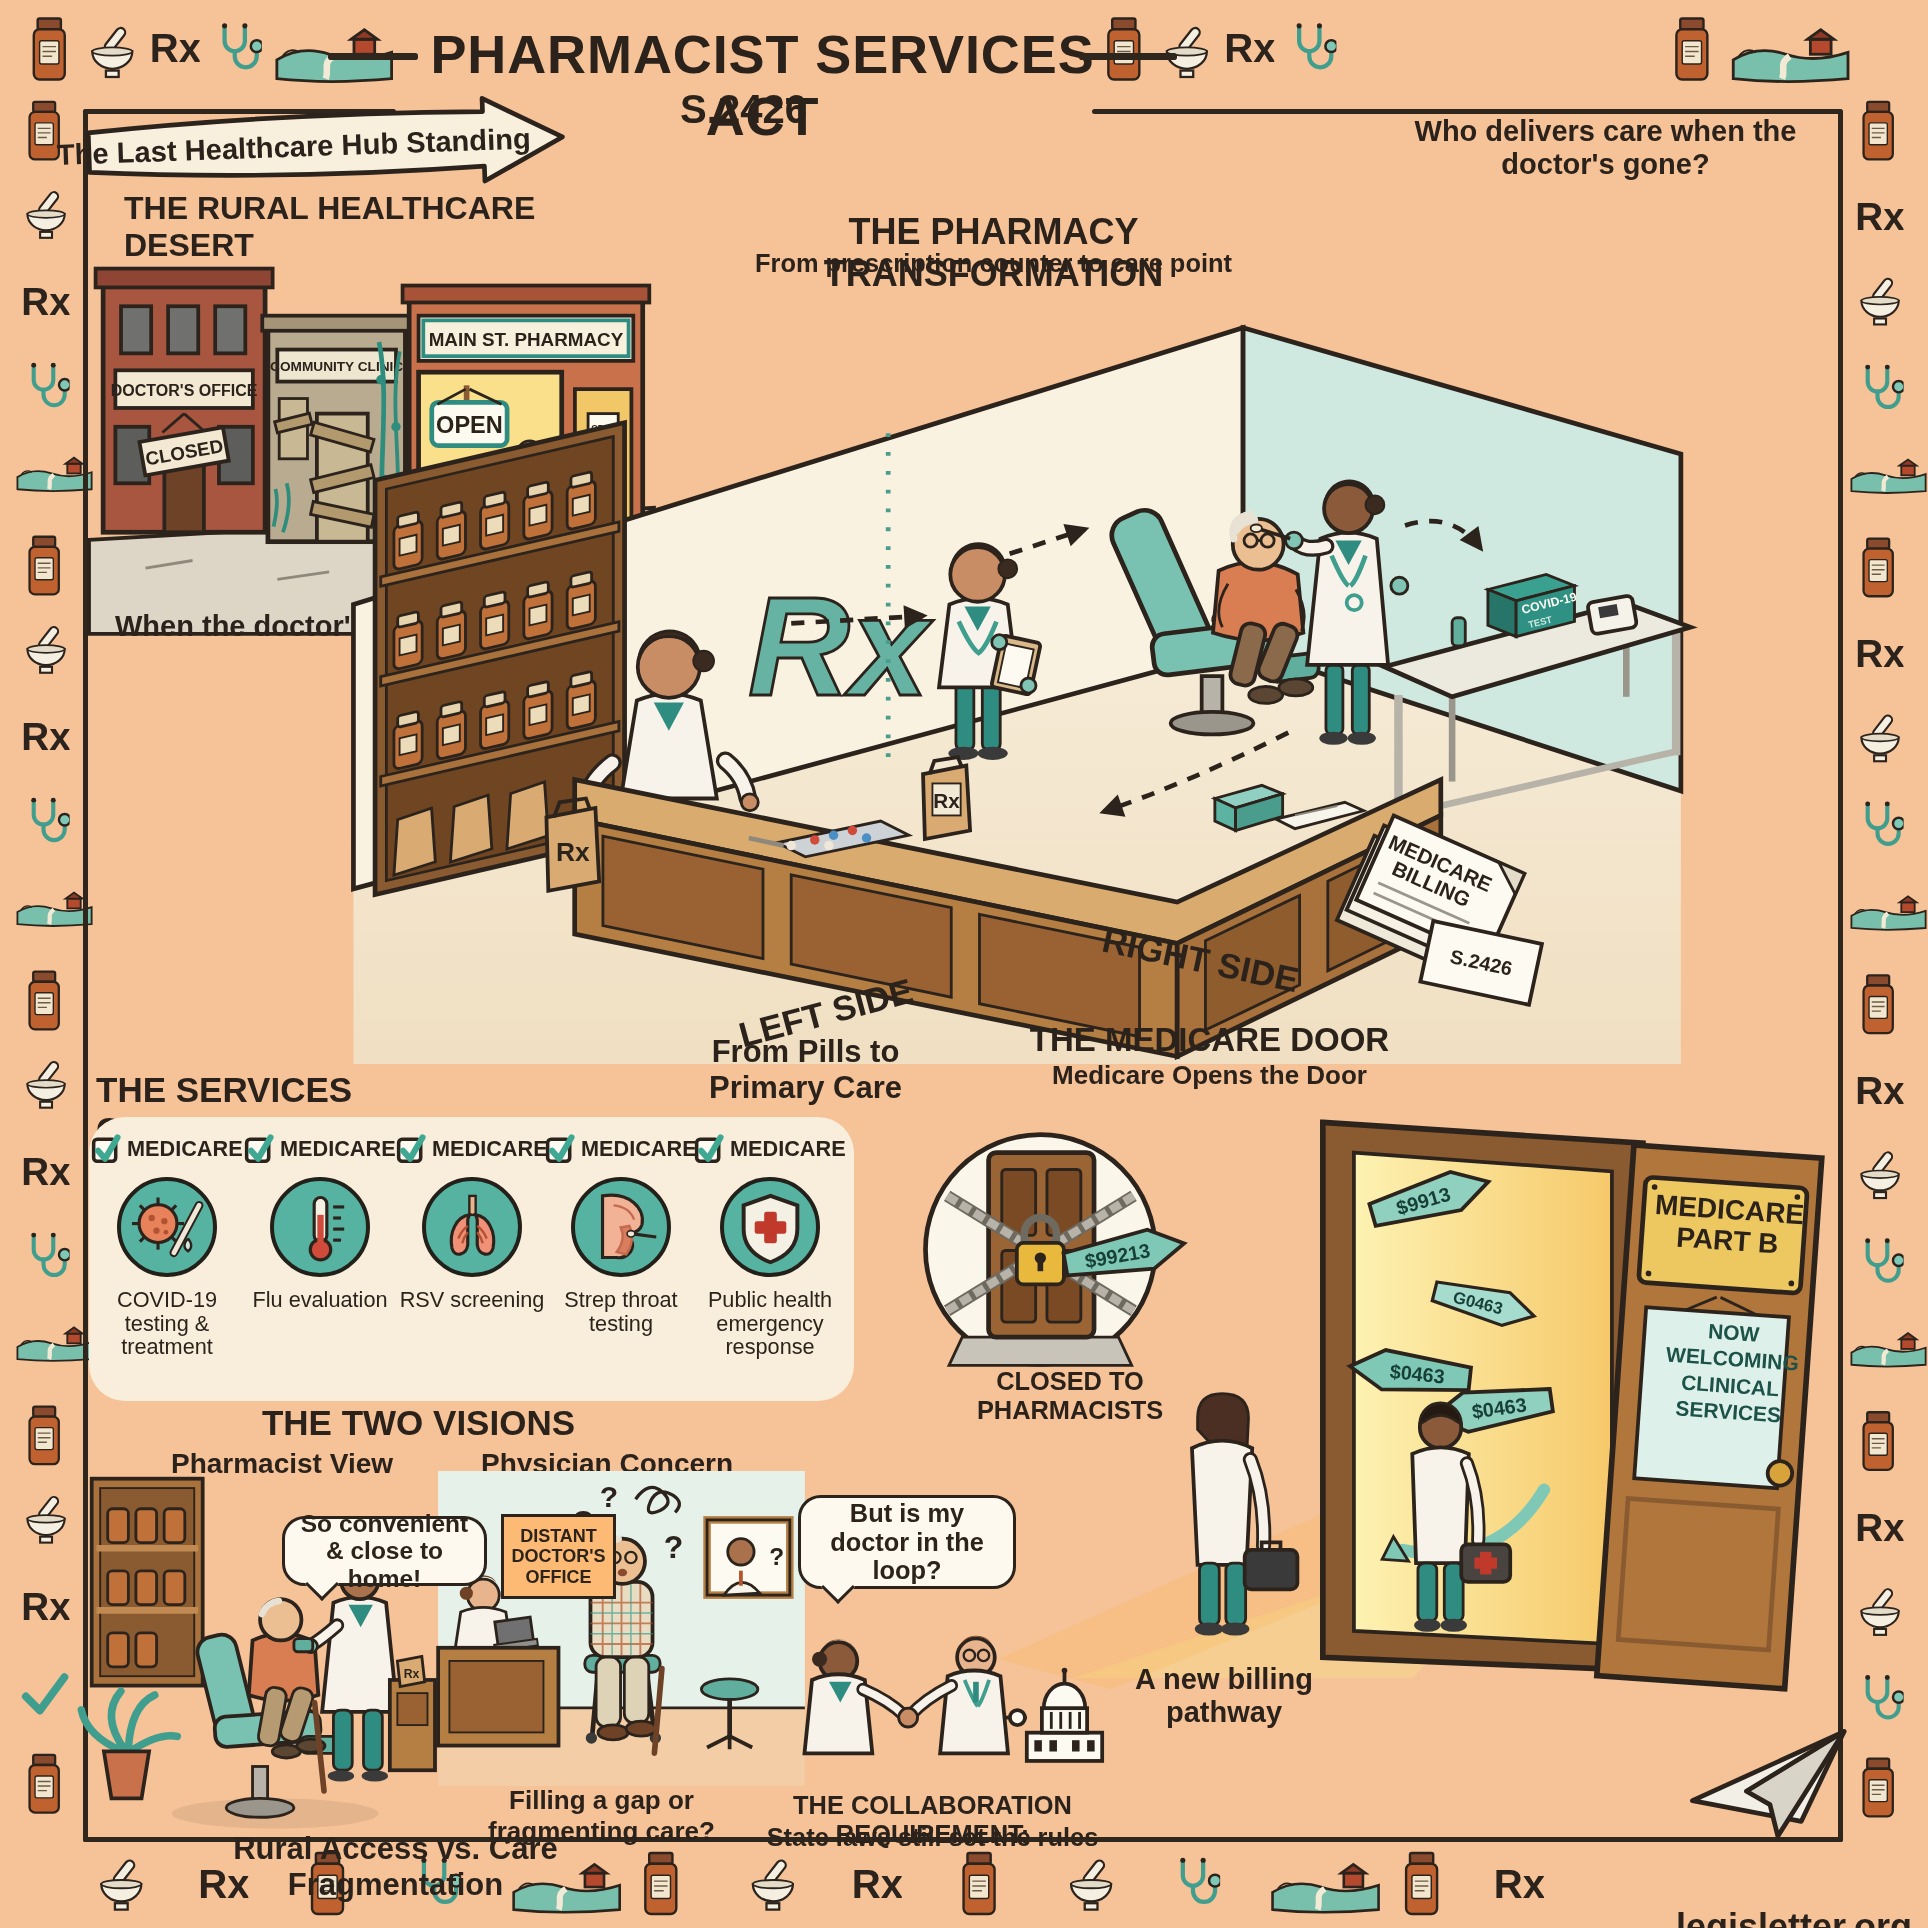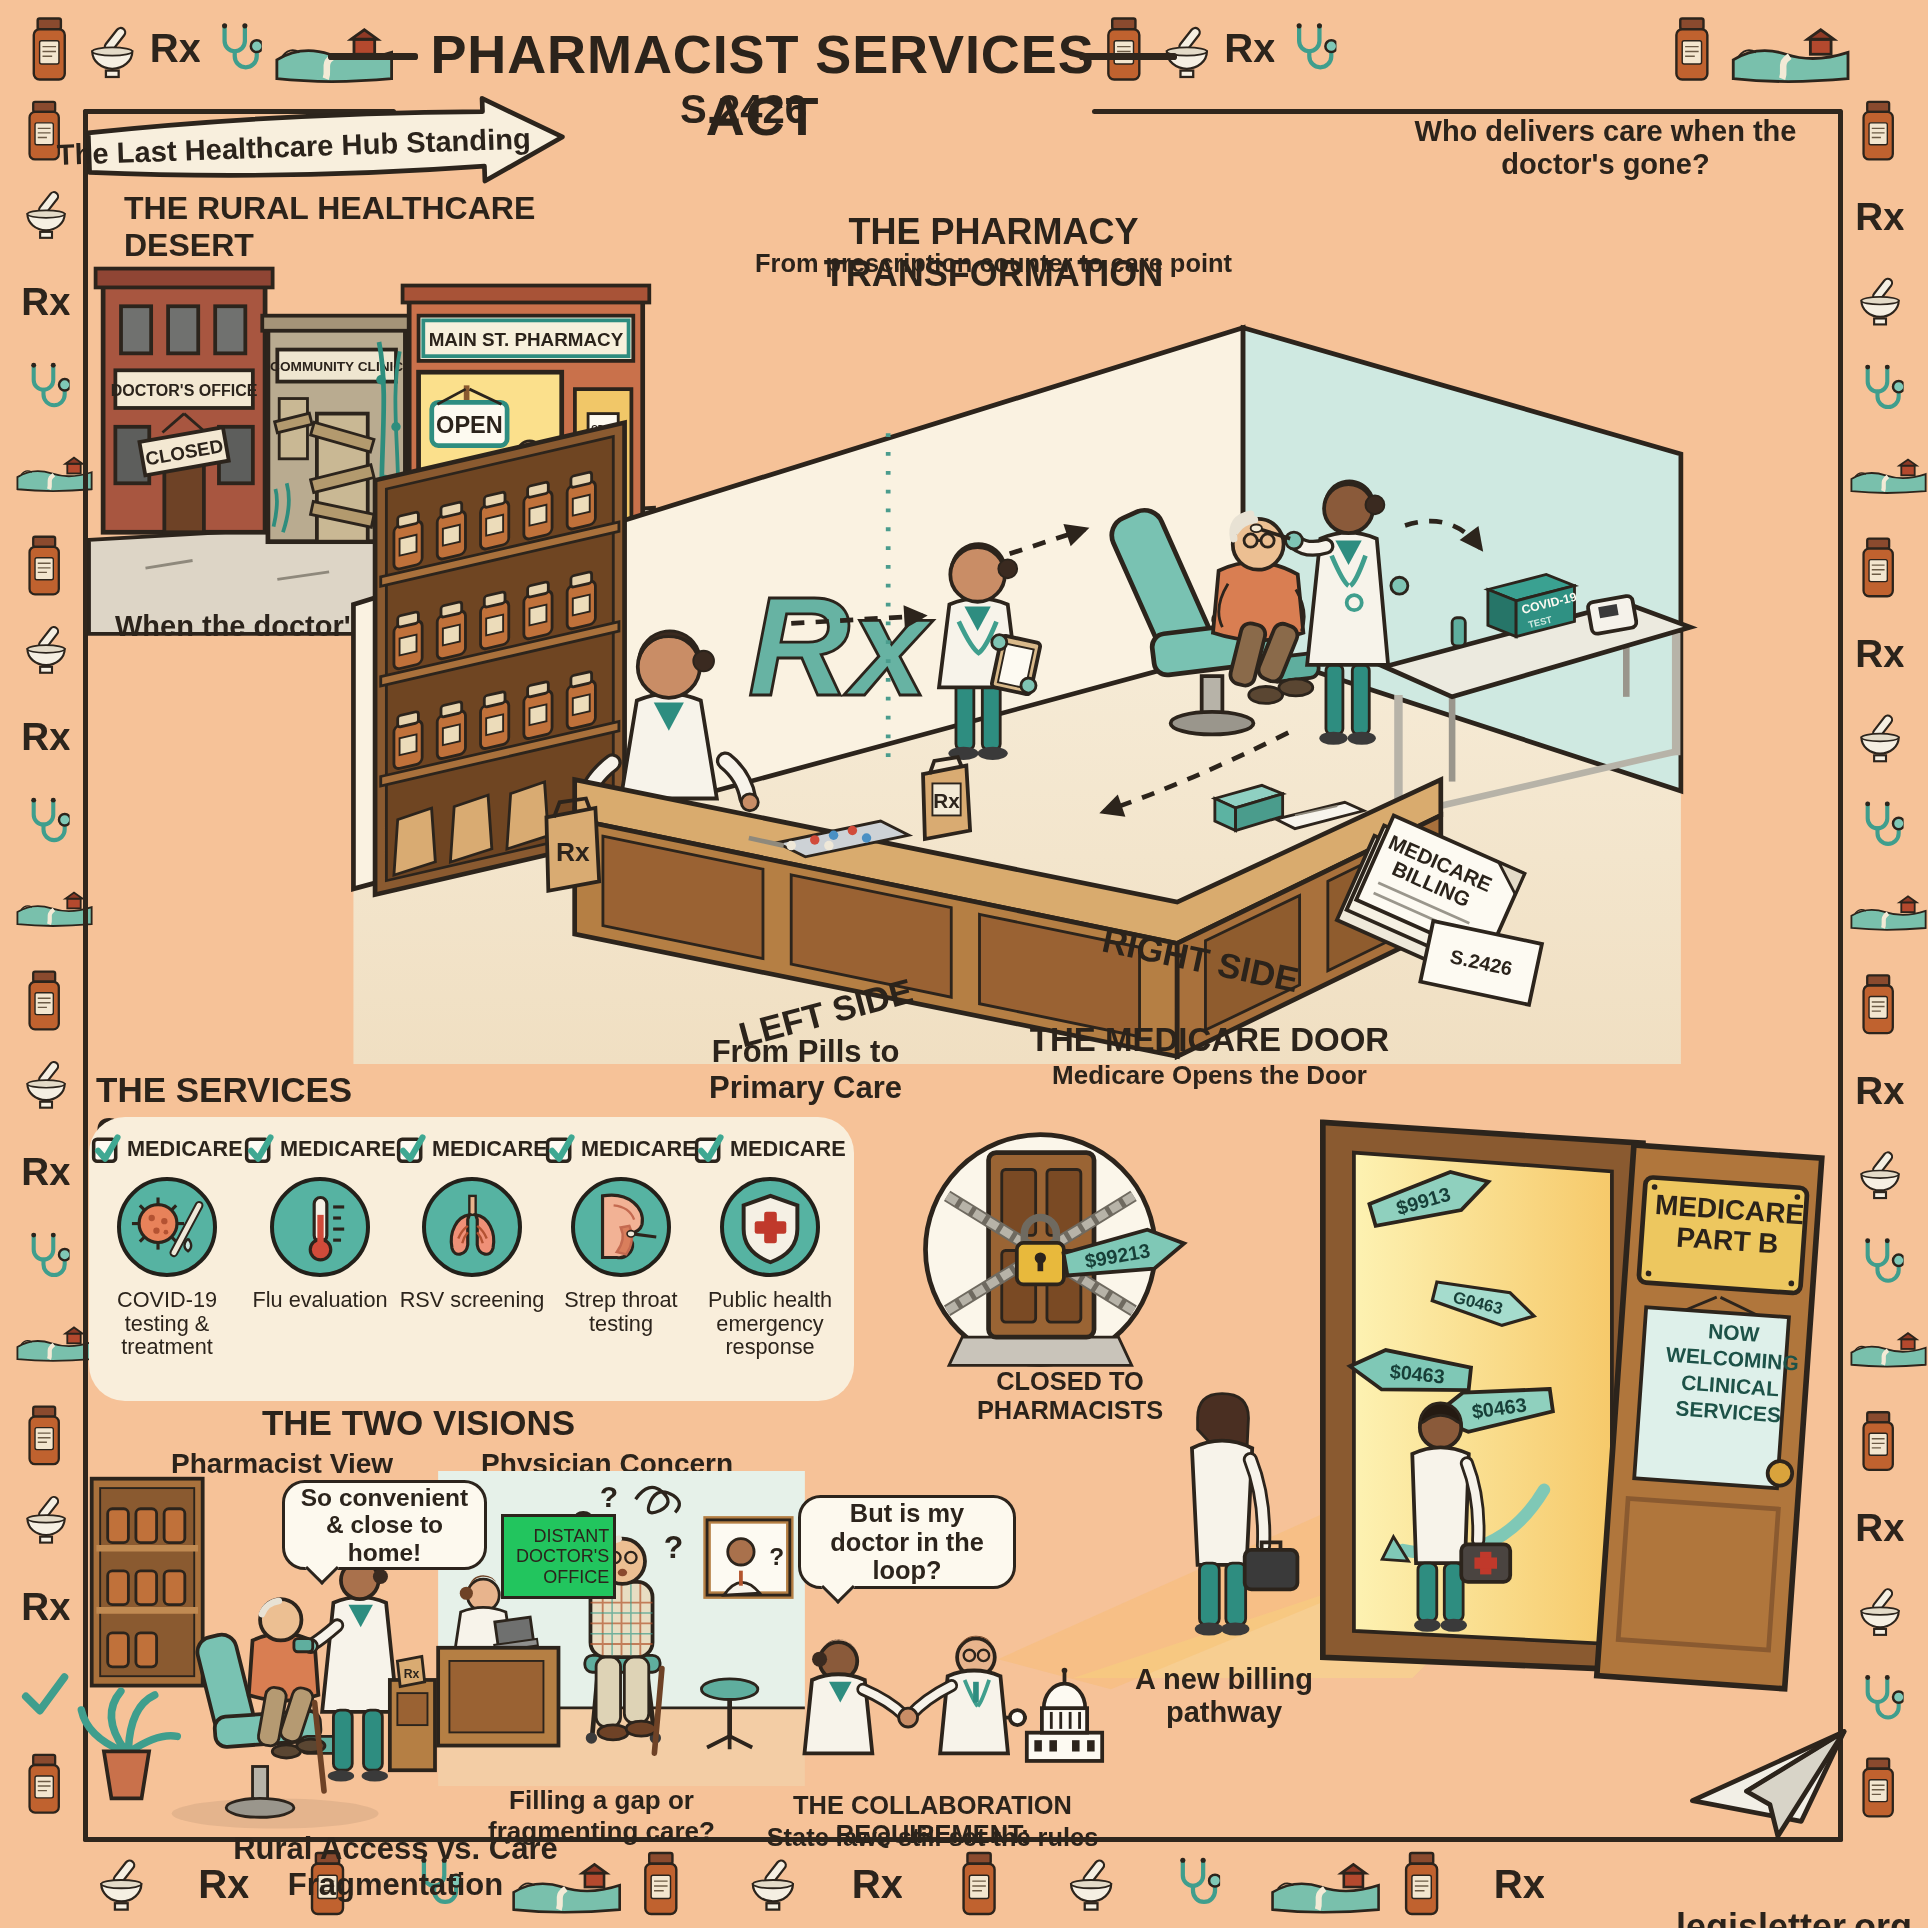--- a/index.html
+++ b/index.html
@@ -17,22 +17,22 @@
           font-weight:bold;padding:7.5px 13px;line-height:1.12}
   .bubble:after{content:"";position:absolute;left:24.5px;bottom:-13px;width:21px;height:21px;
           background:#fdf9ee;border-left:3.8px solid #2c241c;border-bottom:3.8px solid #2c241c;
           transform:rotate(-45deg)}
   .panel{position:absolute;background:#f9eedb;border-radius:36px}
   .svc{position:absolute;width:154px;display:flex;flex-direction:column;align-items:center}
   .svc .med{display:flex;align-items:center;gap:5.6px;font-weight:bold;font-size:21.7px}
   .svc .ring{width:100px;height:100px;border-radius:50%;background:#56b3a2;border:4.7px solid #23201a;
              margin-top:13px;display:flex;align-items:center;justify-content:center}
   .svc .lbl{margin-top:11.3px;font-weight:normal;font-size:21.7px;line-height:1.08;text-align:center}
-  .signbox{position:absolute;background:#22c55e;border:3.8px solid #2c241c;display:flex;align-items:center;
-           justify-content:center;text-align:right;font-weight:normal;line-height:1.12}
+  .signbox{position:absolute;background:#fdba74;border:3.8px solid #2c241c;display:flex;align-items:center;
+           justify-content:center;text-align:center;font-weight:bold;line-height:1.12}
 </style>
 </head>
 <body>
 
 <svg width="0" height="0">
   <defs>
     <symbol id="s-bottle" viewBox="0 0 40 70">
       <rect x="8" y="2" width="24" height="11" rx="2" fill="#8a4a2e" stroke="#2c241c" stroke-width="2.5"></rect>
       <rect x="4" y="13" width="32" height="52" rx="6" fill="#c0622f" stroke="#2c241c" stroke-width="2.5"></rect>
       <rect x="10" y="25" width="20" height="24" rx="2" fill="#f3e6cf" stroke="#2c241c" stroke-width="1.5"></rect>
@@ -713,21 +713,21 @@
   </g>
 
   <g>
     <ellipse cx="310" cy="232" rx="30" ry="11" fill="#5fae9e" stroke="#2c241c" stroke-width="3"></ellipse>
     <line x1="310" y1="242" x2="310" y2="282" stroke="#2c241c" stroke-width="5"></line>
     <path d="M286 294 l24 -12 l24 12 M310 282 v14" stroke="#2c241c" stroke-width="4" fill="none"></path>
   </g>
 </svg>
 
 <div class="signbox" style="left:501px;top:1514px;width:115px;height:85px;font-size:18px;padding:3.8px">DISTANT DOCTOR'S OFFICE</div>
-<div class="bubble" style="left:282px;top:1480px;width:205px;height:90px;font-size:24.5px">So convenient &amp; close to home!</div>
+<div class="bubble" style="left:282px;top:1516px;width:205px;height:70px;font-size:24.5px">So convenient &amp; close to home!</div>
 <div class="bubble" style="left:798px;top:1495px;width:218px;height:94px;font-size:25.4px">But is my doctor in the loop?</div>
 
 <div class="t center" style="left:432px;top:1785px;width:339px;font-size:26px">Filling a gap or fragmenting care?</div>
 <div class="t center" style="left:132px;top:1831px;width:527px;font-size:31px">Rural Access vs. Care Fragmentation</div>
 
 <svg class="abs" style="left:885px;top:1094px" width="951" height="603" viewBox="0 0 1010 640">
   <defs>
     <linearGradient id="doorglow" x1="0" y1="0" x2="1" y2="0">
       <stop offset="0" stop-color="#fdf2b2"></stop>
         <stop offset="1" stop-color="#f6c96a"></stop>

